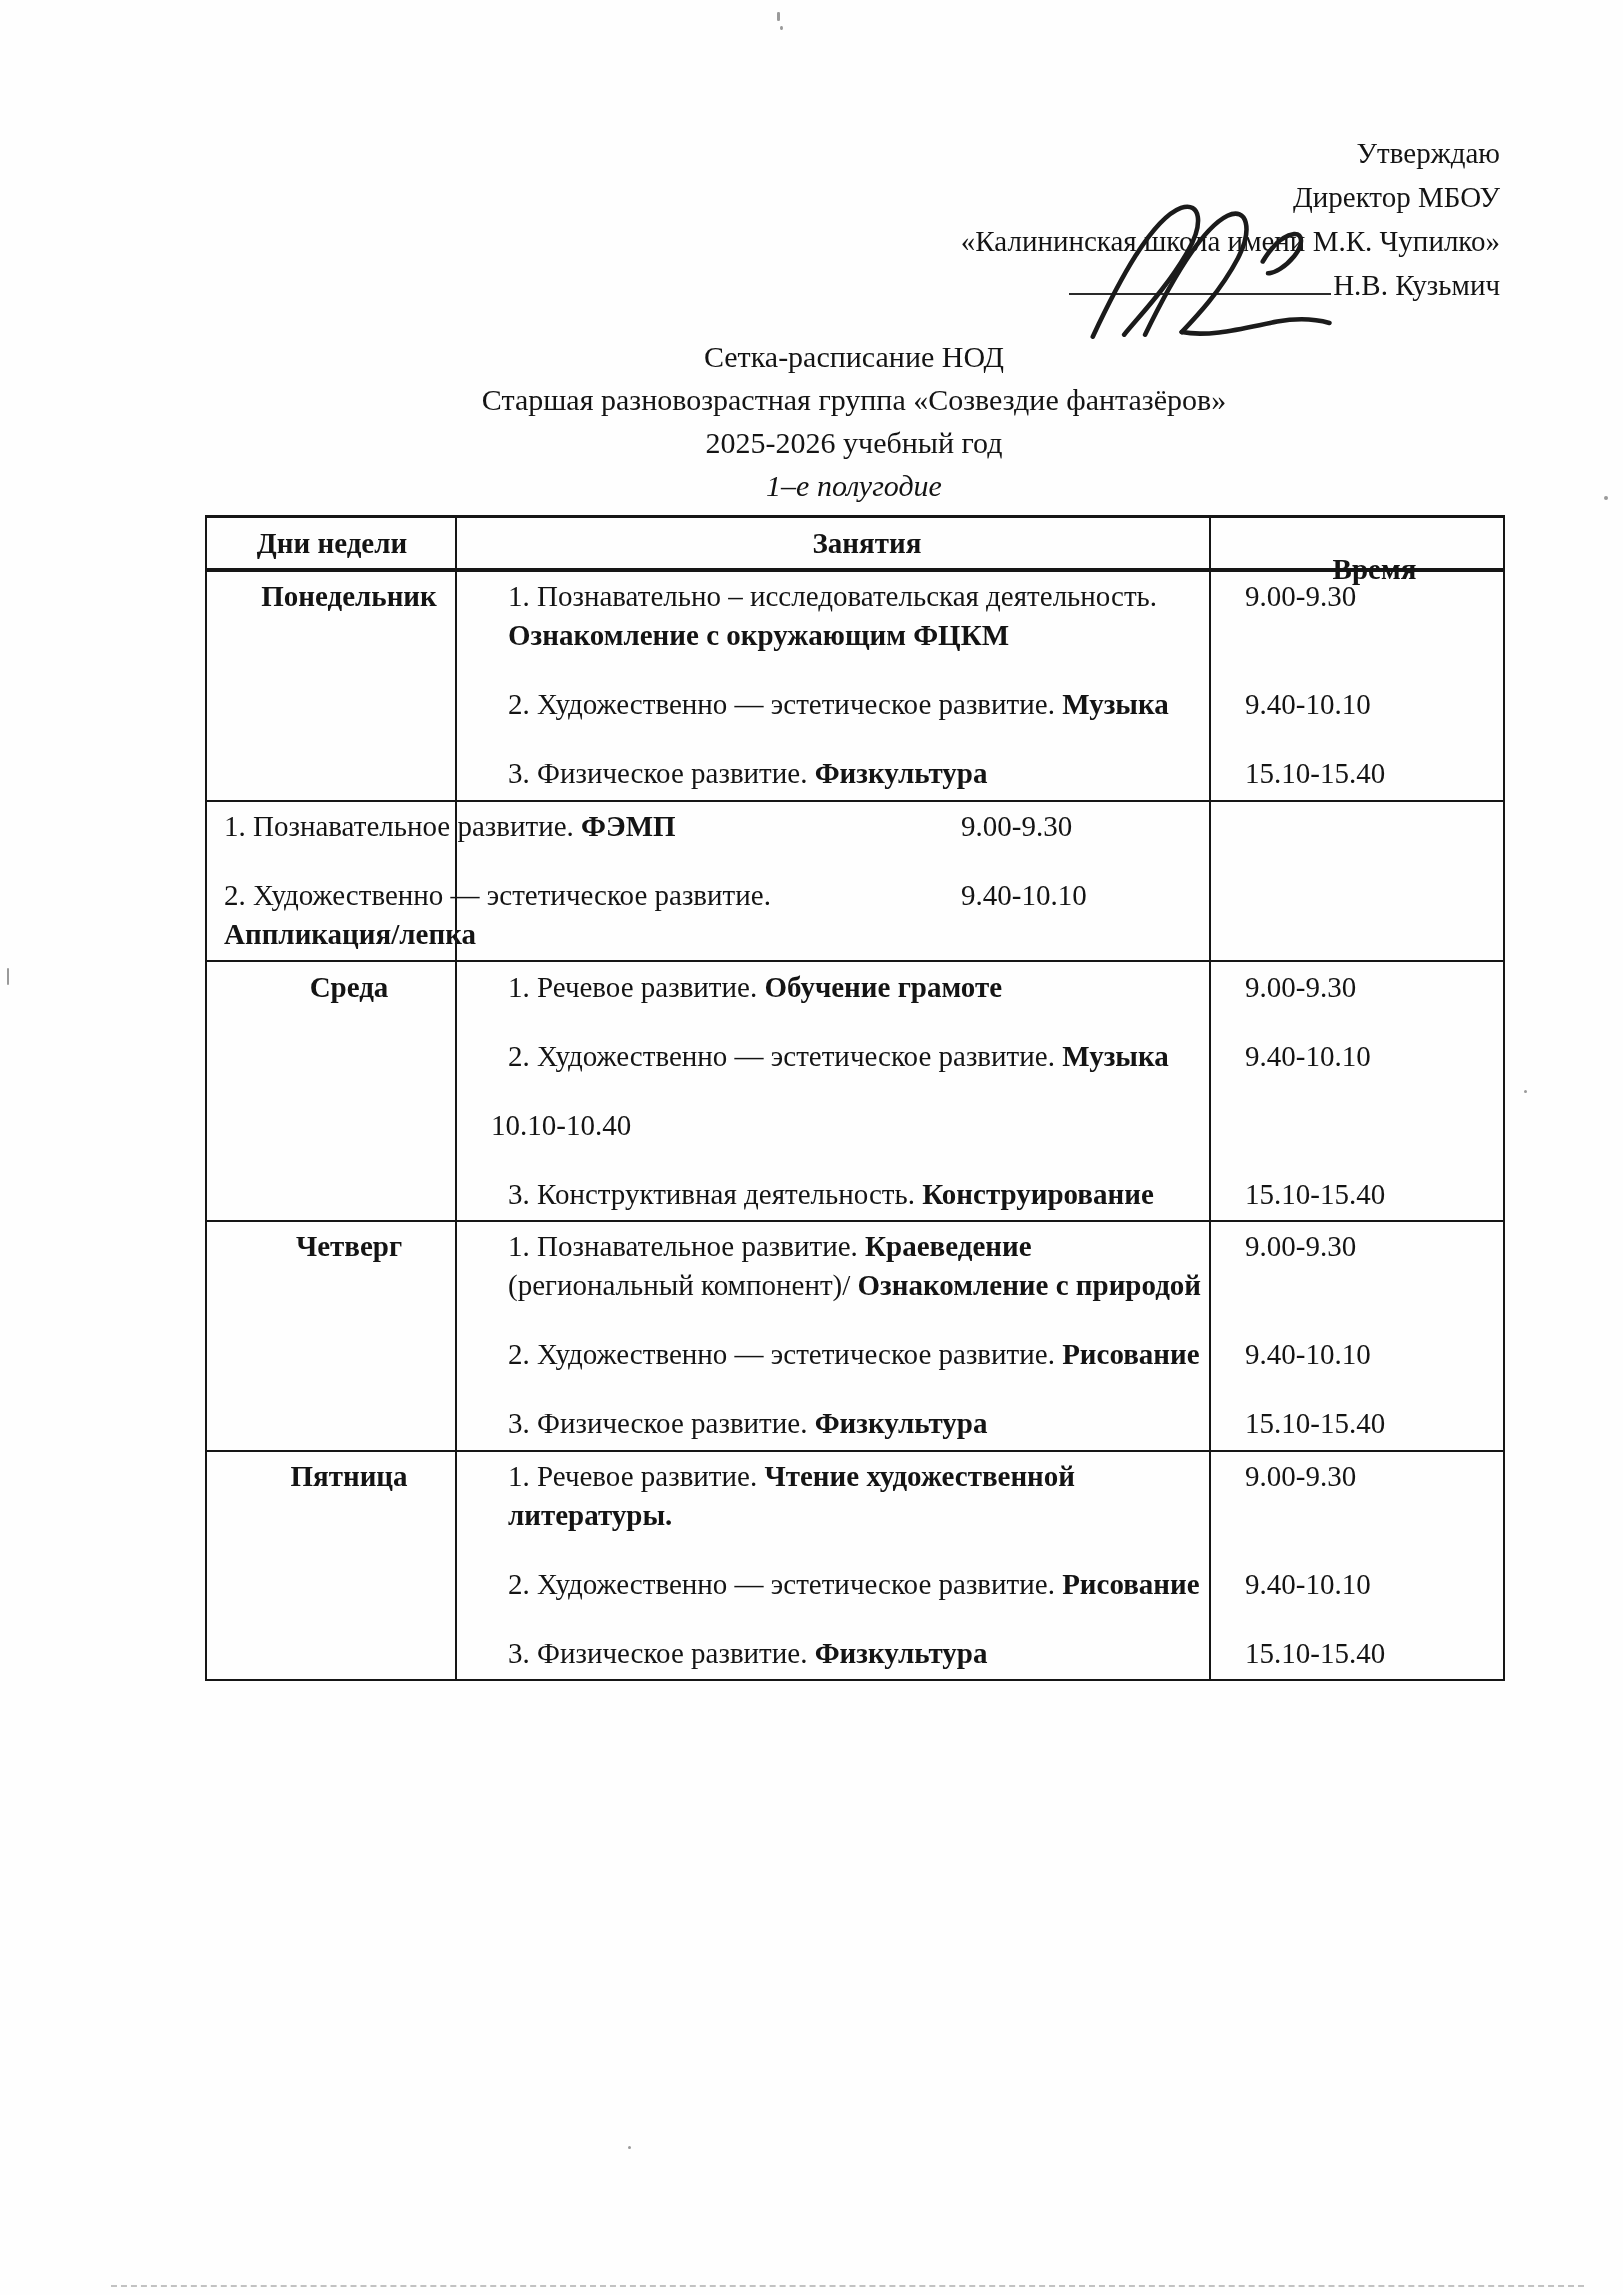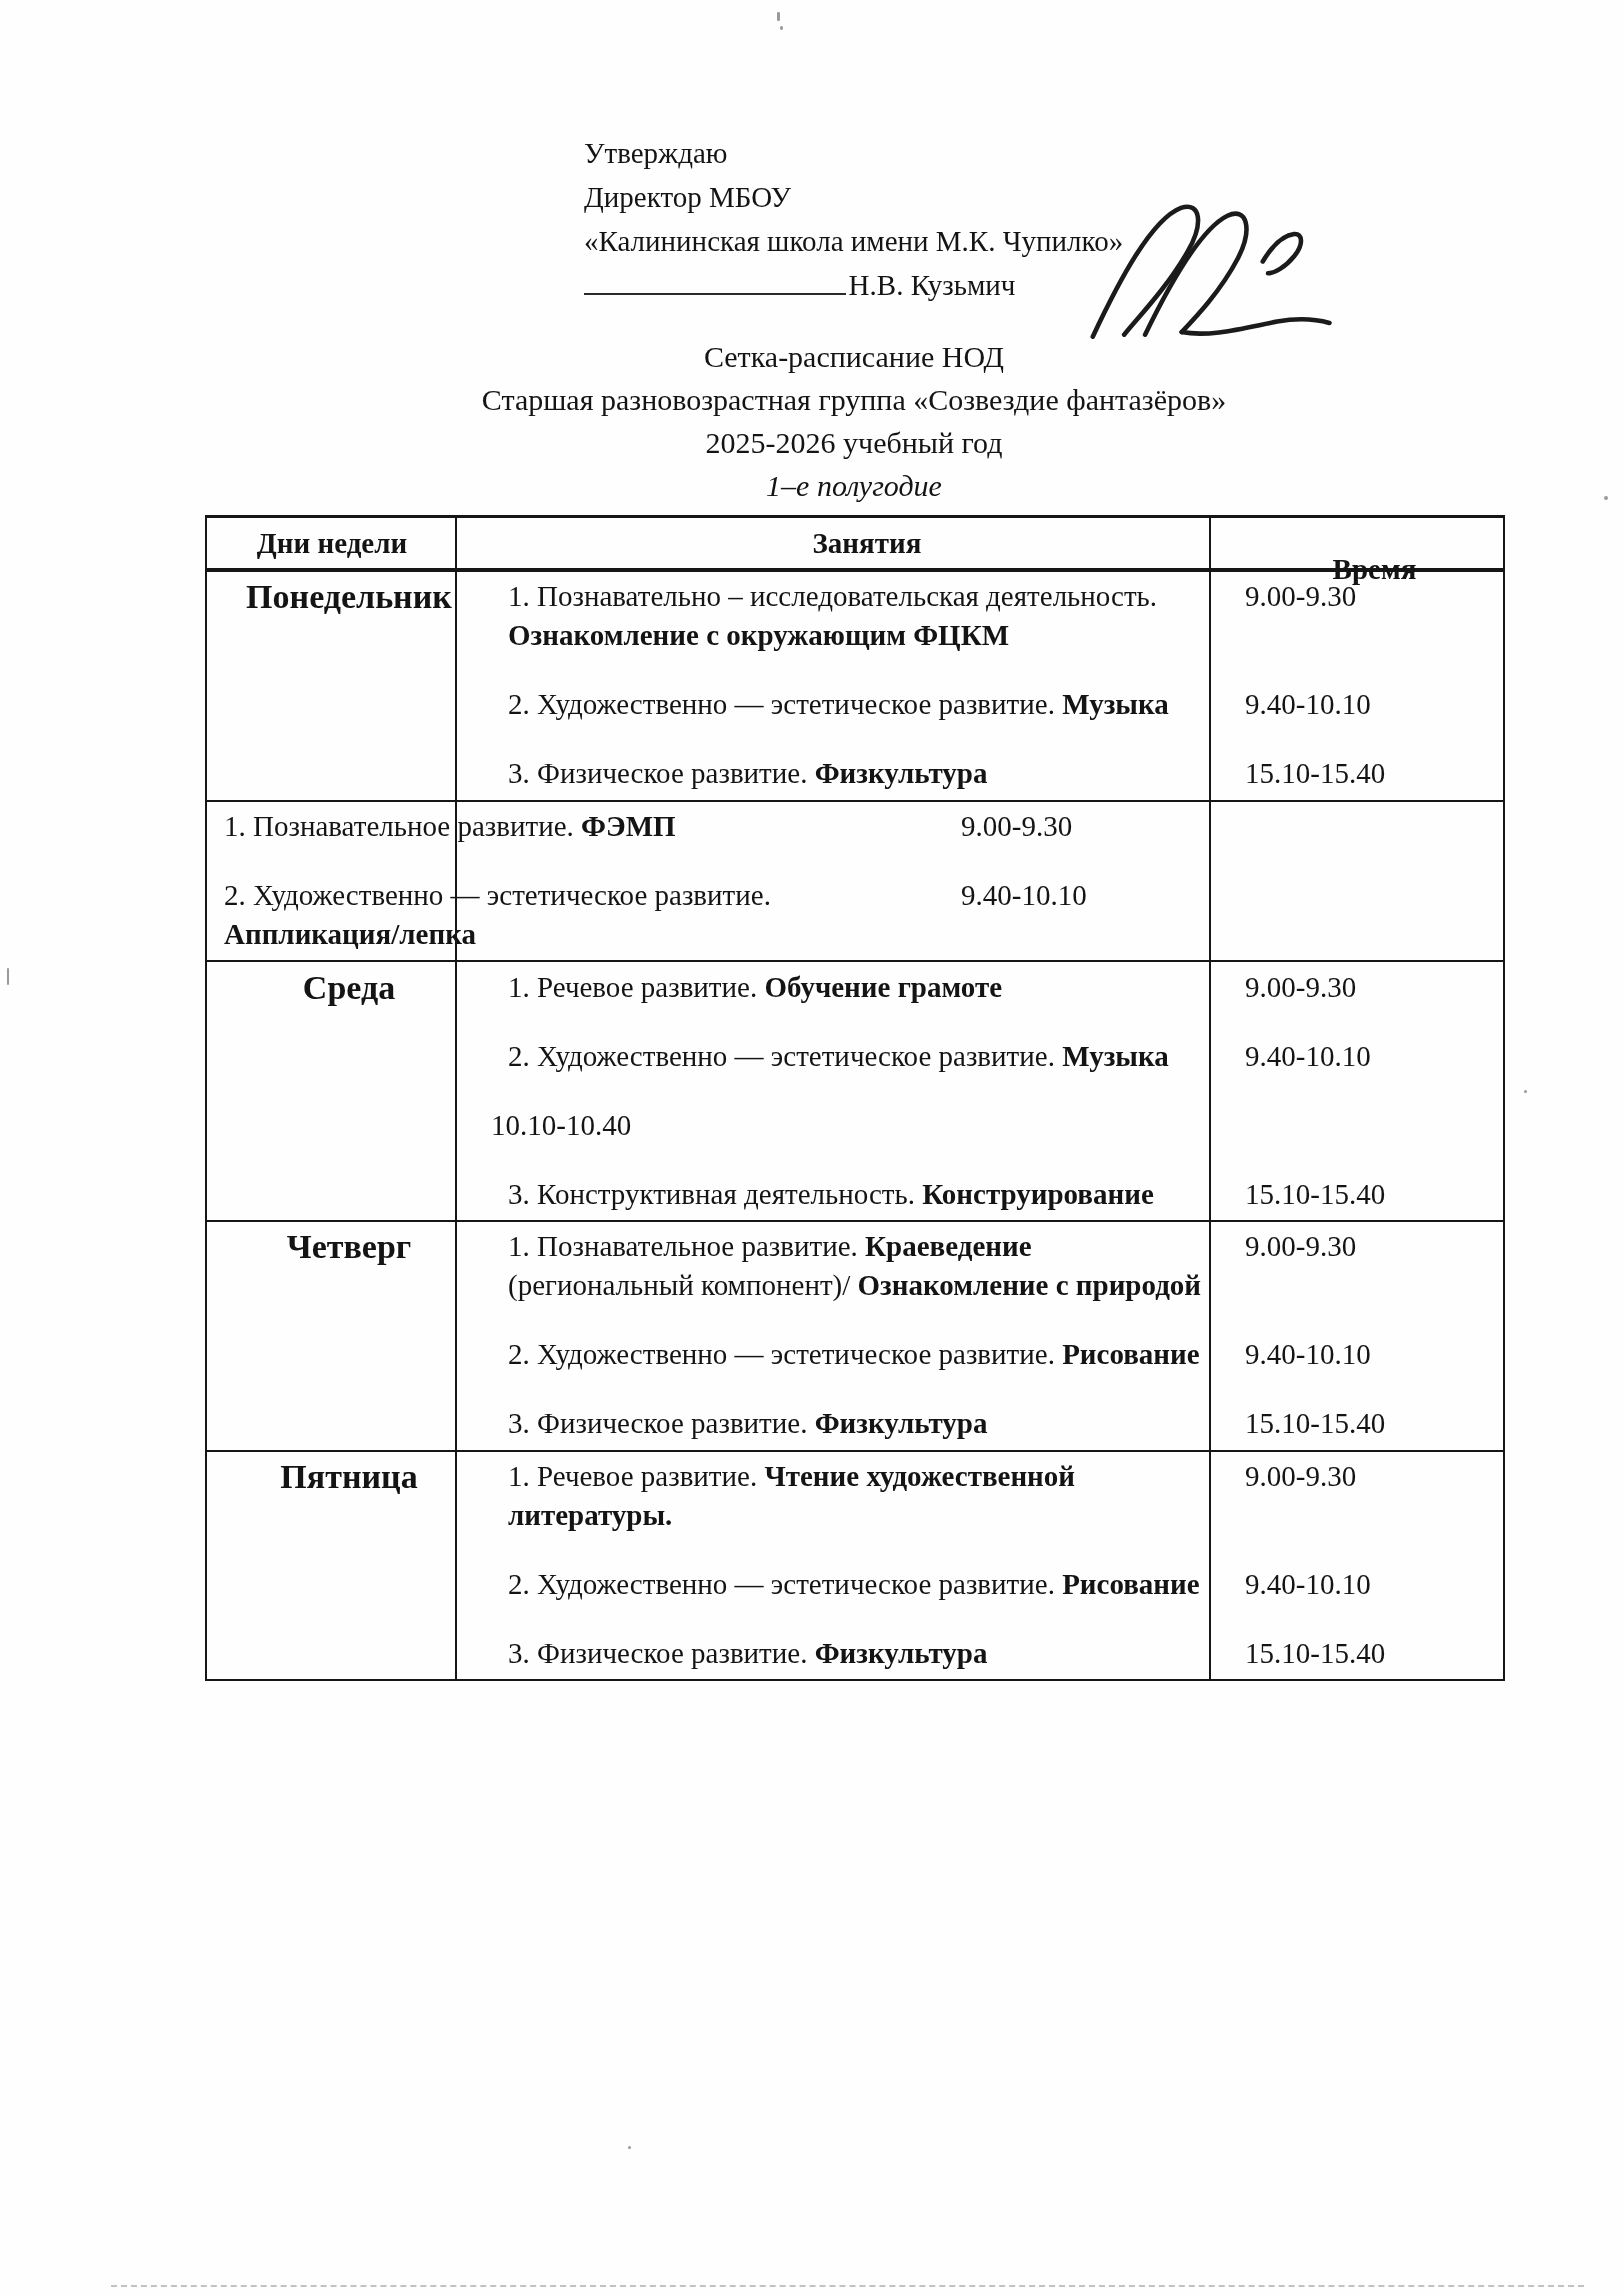--- a/index.html
+++ b/index.html
@@ -8,21 +8,21 @@
     width:1623px;height:2295px;
     margin:0 auto;
     background:#fefefe;
     font-family:"Liberation Serif", serif;
     color:#141414;
     overflow:hidden;
   }
   
   .approval{
     position:absolute; top:131px; right:123px;
-    width:916px; 
+    width:916px; text-align:right;
     font-size:29px; line-height:44px;
   }
   .sig-line{
     display:inline-block; width:262px;
     border-bottom:2.6px solid #2a2a2a;
     height:26px; margin-right:2.6px;
   }
   .signature-svg{ position:absolute; left:1047px; top:183px; }
   
   .titles{
@@ -43,21 +43,21 @@
   .head-row{
     font-weight:bold; font-size:29px; line-height:50px; height:50px;
     border-bottom:4.6px solid #161616;
   }
   .hc{ text-align:center; }
   .hc1{ width:250px; } .hc2{ width:758px;margin-left:31px; } .hc3{ flex:1;margin-top:26px; }
   .day-row{ padding:5.2px 0 6.5px; }
   .day-row + .day-row{ border-top:2.6px solid #161616; }
   .day-cell{
     width:284px; text-align:center; font-weight:bold;
-    font-size:34px; line-height:39px; flex-shrink:0;
+    font-size:29px; line-height:39px; flex-shrink:0;
   }
   .acts{ flex:1; display:flex; flex-direction:column; }
   .act{ display:flex; margin-bottom:30px; }
   .act:last-child{ margin-bottom:0; }
   .act-text{
     width:754px; box-sizing:border-box; flex-shrink:0;
     padding:0 41px 0 17px;
     font-size:29px; line-height:39px;
   }
   .act-time{

